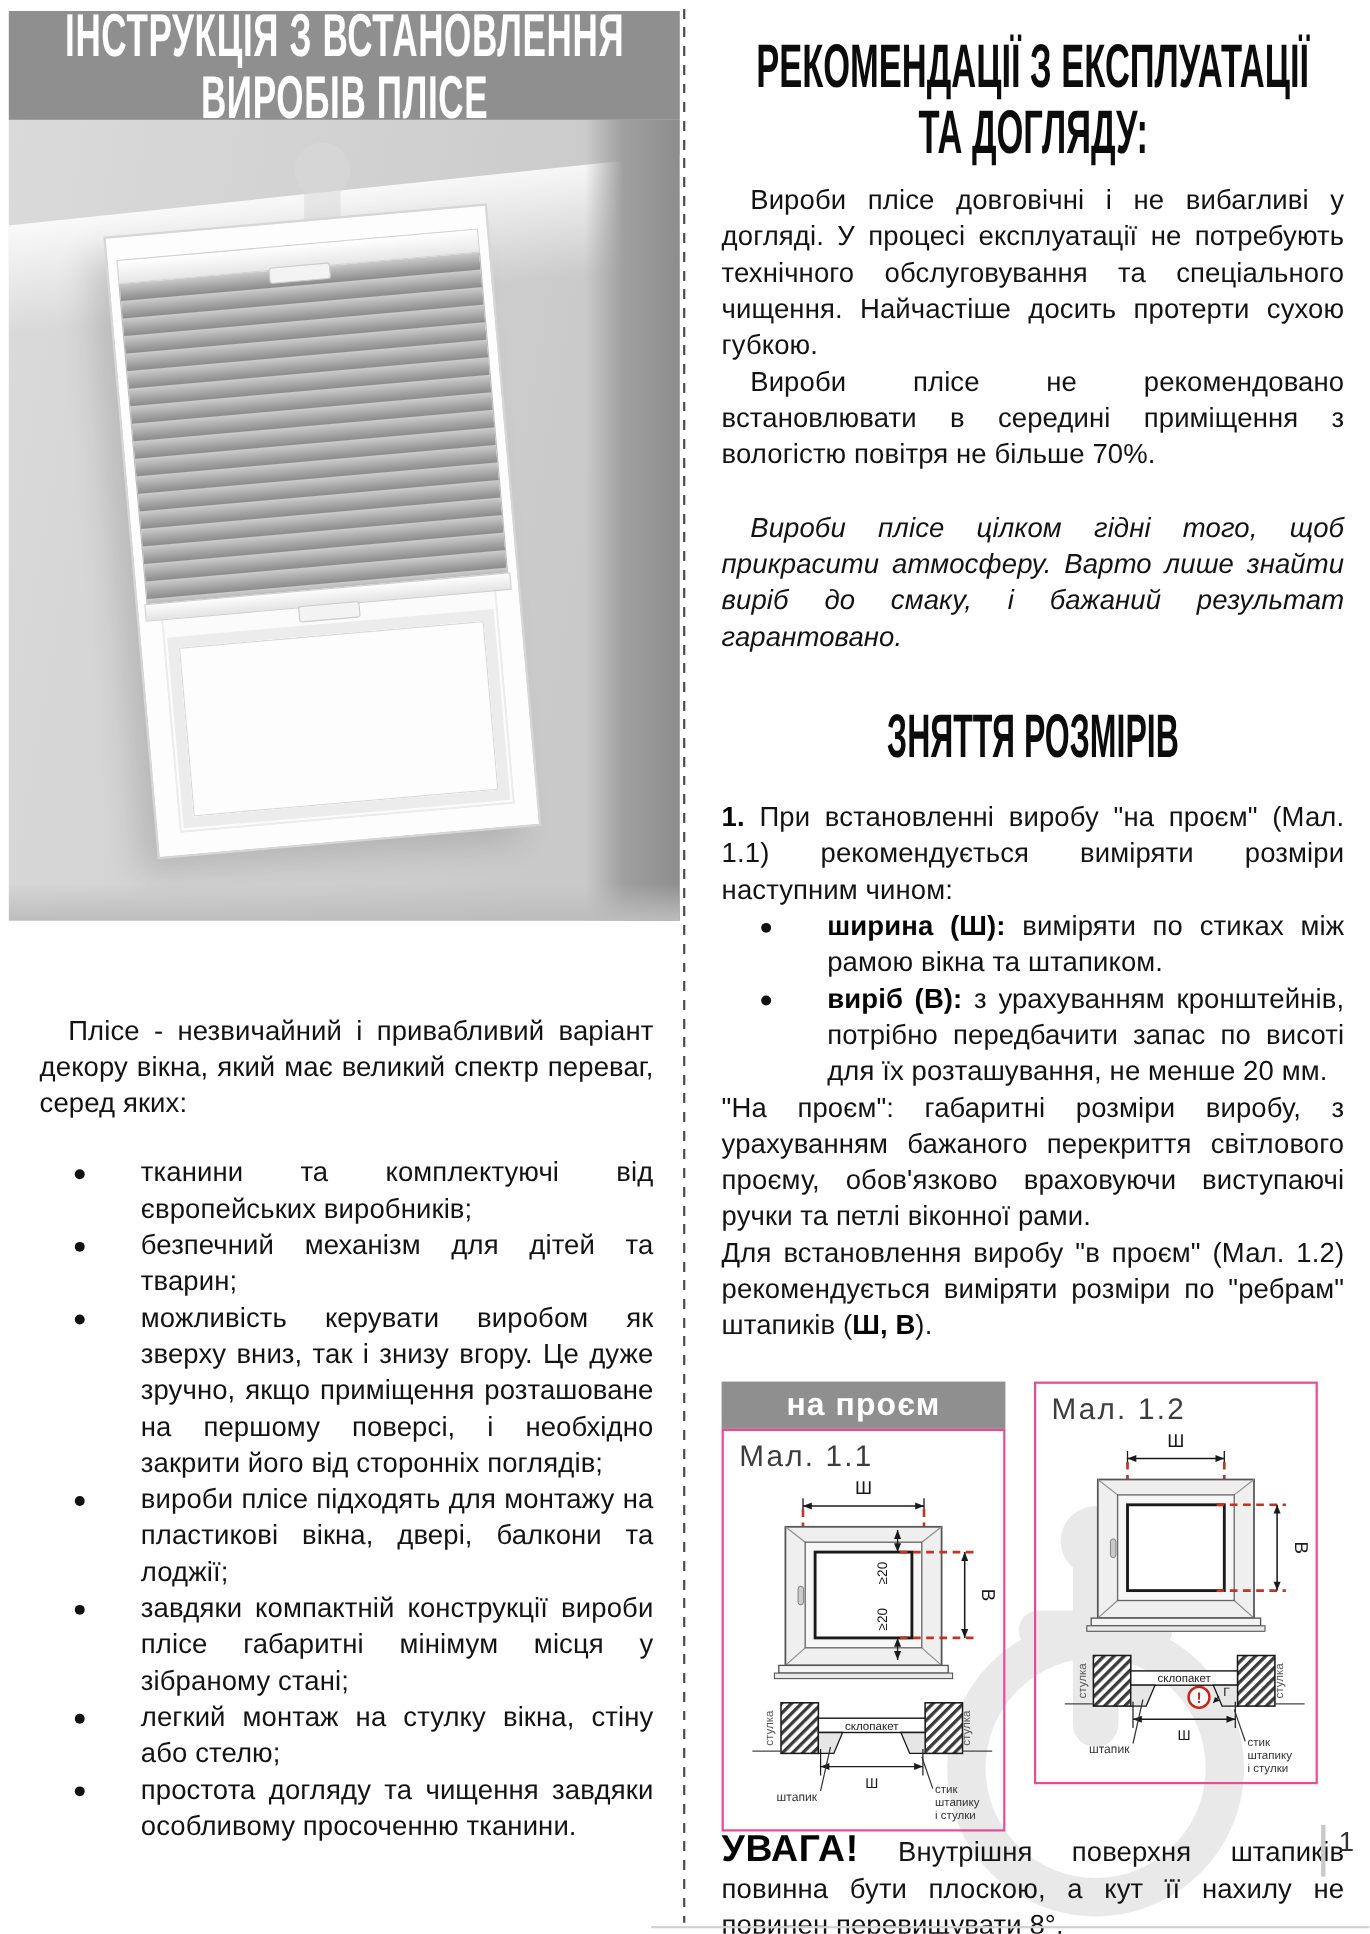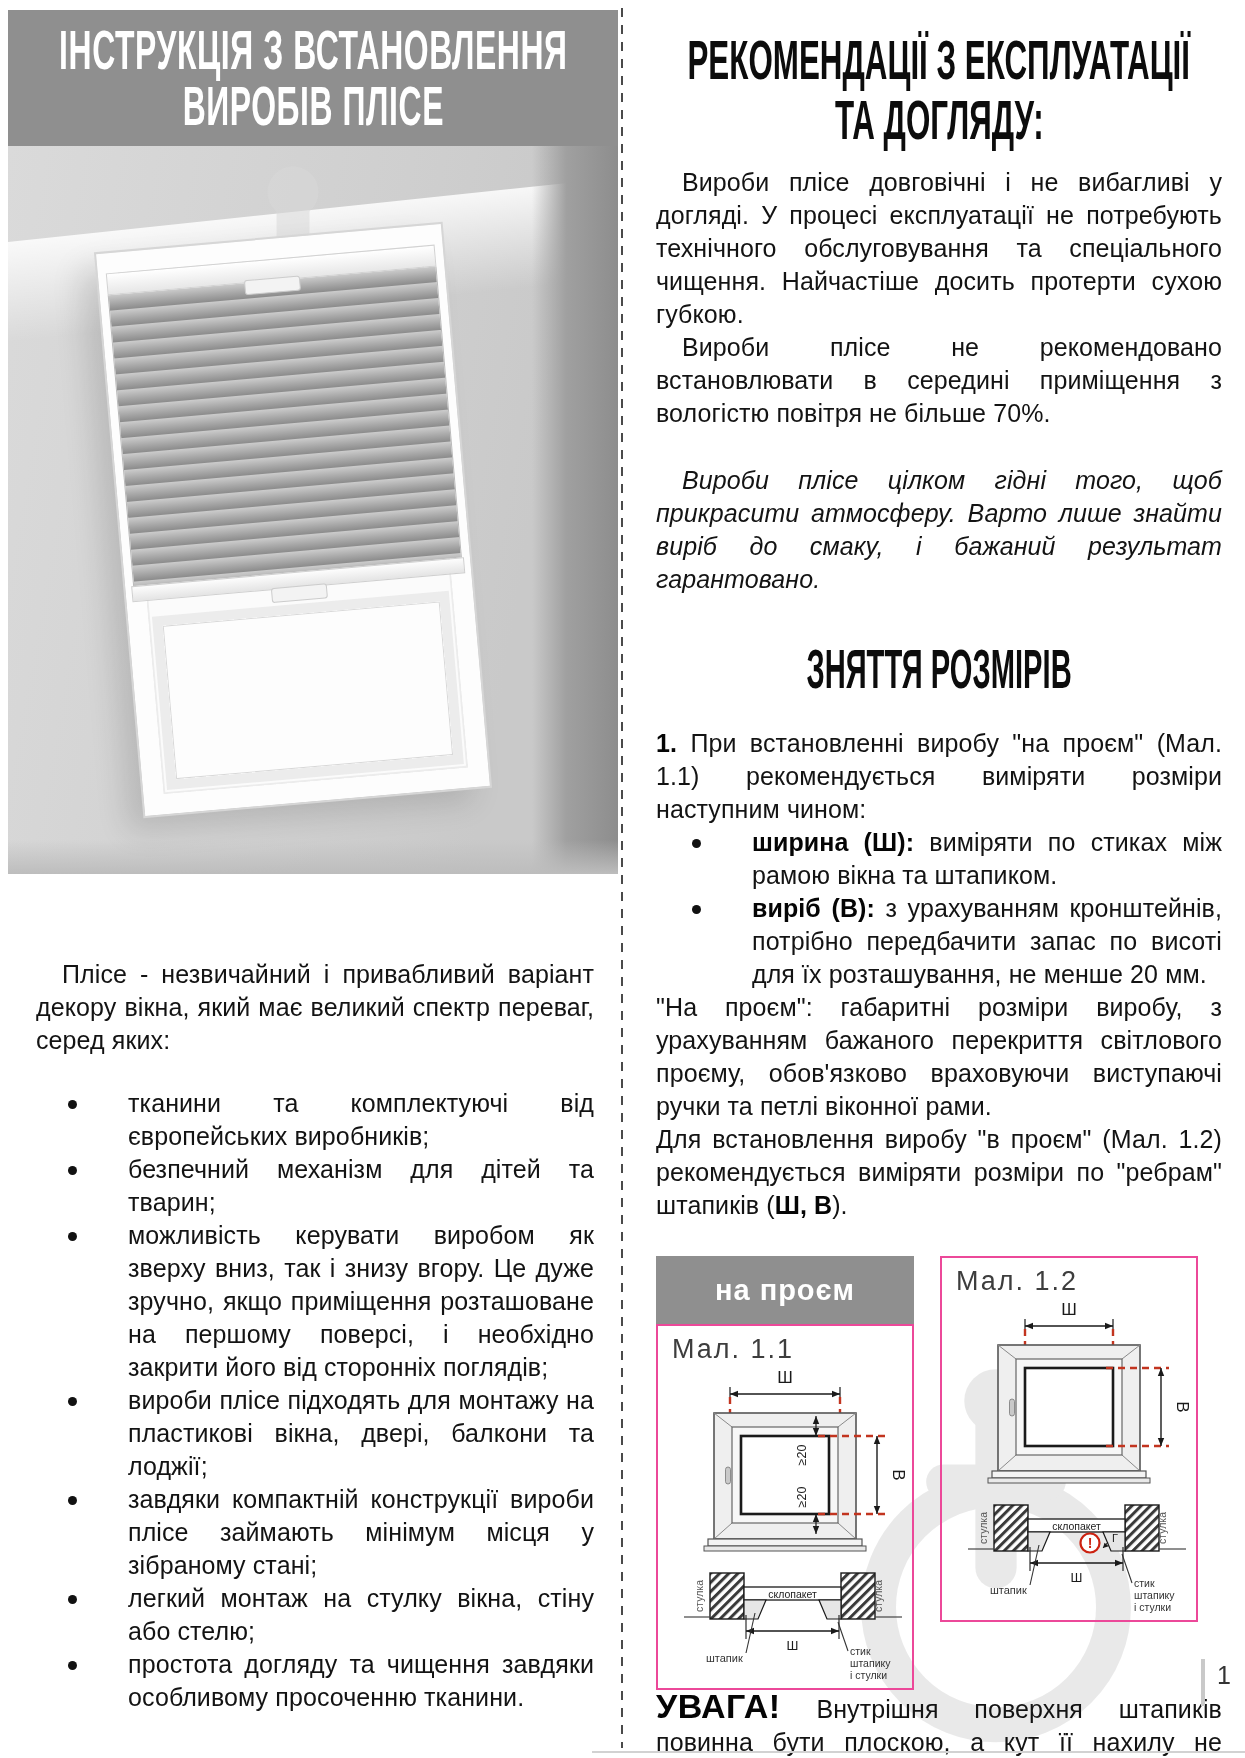--- a/index.html
+++ b/index.html
@@ -12,21 +12,21 @@
   .center-row{display:flex;justify-content:center;}
   .cond{display:block;white-space:nowrap;font-weight:700;color:#0c0c0c;transform-origin:center;}
   .body-text{font-size:25px;line-height:33px;text-align:justify;color:#131313;letter-spacing:.1px;}
   .indent{text-indent:26px;}
   b{color:#050505;}
   
   .divider{position:absolute;left:621px;top:8px;bottom:10px;width:2px;z-index:2;
     background:repeating-linear-gradient(to bottom,#4a4a4a 0 9px,transparent 9px 17px);}
   
   .col-left{position:absolute;left:8px;top:10px;width:610px;z-index:1;}
-  .lheader{background:#8f8f8f;height:136px;display:flex;flex-direction:column;justify-content:center;align-items:center;}
+  .lheader{background:#8f8f8f;height:99px;display:flex;flex-direction:column;justify-content:center;align-items:center;}
   .lheader .cond{color:#ffffff;font-size:55px;line-height:56px;transform:scaleX(.58);letter-spacing:1px;}
   
   .photo{position:relative;height:728px;overflow:hidden;
     background:linear-gradient(100deg,#dadada 0%,#cfcfcf 55%,#c9c9c9 80%);}
   .photo .glow{position:absolute;left:-60px;top:64px;width:120%;height:100px;transform:rotate(-6deg);
     background:linear-gradient(rgba(255,255,255,.85),rgba(255,255,255,0));}
   .photo .shade-r{position:absolute;right:0;top:0;width:86px;height:100%;
     background:linear-gradient(to right,rgba(150,150,150,0),#a0a0a0 40%,#8d8d8d);}
   .photo .floor{position:absolute;left:0;bottom:0;width:100%;height:34px;
     background:linear-gradient(rgba(190,190,190,0),#bdbdbd);}
@@ -63,21 +63,21 @@
   .p-gap{margin-top:34px !important;}
   .measure-h{margin-top:40px;}
   .measure-h .cond{font-size:56px;transform:scaleX(.52);}
   .step{margin-top:26px !important;}
   ul.mlist{list-style:none;margin:0;padding:0;}
   ul.mlist li{position:relative;padding-left:96px;}
   ul.mlist li::before{content:"";position:absolute;left:36px;top:13px;width:9px;height:9px;border-radius:50%;background:#111;}
   
   .diagrams{margin-top:34px;display:flex;gap:26px;}
   .panel{width:258px;}
-  .p-head{height:68px;background:#8f8f8f;color:#fff;font-weight:700;font-size:29px;
+  .p-head{height:43px;background:#8f8f8f;color:#fff;font-weight:700;font-size:29px;
     display:flex;align-items:center;justify-content:center;letter-spacing:1px;}
   .p-body{border:2px solid #ec4899;height:366px;padding:8px 0 0 14px;box-sizing:border-box;}
   .fig{font-size:27px;color:#3d3d3d;letter-spacing:2px;}
   svg.front{display:block;margin:2px auto 0;}
   svg.cross{display:block;margin:6px auto 0;}
   
   .warning{margin-top:36px;}
   .warning b.wb{font-size:34px;letter-spacing:.5px;}
   
   .page-num{position:absolute;right:10px;bottom:52px;font-size:25px;color:#333;
@@ -129,21 +129,21 @@
     </div>
   </div>
 
   <div class="purpose">
     <p class="body-text indent">Плісе - незвичайний і привабливий варіант декору вікна, який має великий спектр переваг, серед яких:</p>
     <ul class="blist body-text">
       <li>тканини та комплектуючі від європейських виробників;</li>
       <li>безпечний механізм для дітей та тварин;</li>
       <li>можливість керувати виробом як зверху вниз, так і знизу вгору. Це дуже зручно, якщо приміщення розташоване на першому поверсі, і необхідно закрити його від сторонніх поглядів;</li>
       <li>вироби плісе підходять для монтажу на пластикові вікна, двері, балкони та лоджії;</li>
-      <li>завдяки компактній конструкції вироби плісе займають мінімум місця у зібраному стані;</li>
+      <li>завдяки компактній конструкції вироби плісе габаритні мінімум місця у зібраному стані;</li>
       <li>легкий монтаж на стулку вікна, стіну або стелю;</li>
       <li>простота догляду та чищення завдяки особливому просоченню тканини.</li>
     </ul>
   </div>
 </div>
 
 <div class="col-right">
 
   <div class="care-h">
     <div class="center-row">

